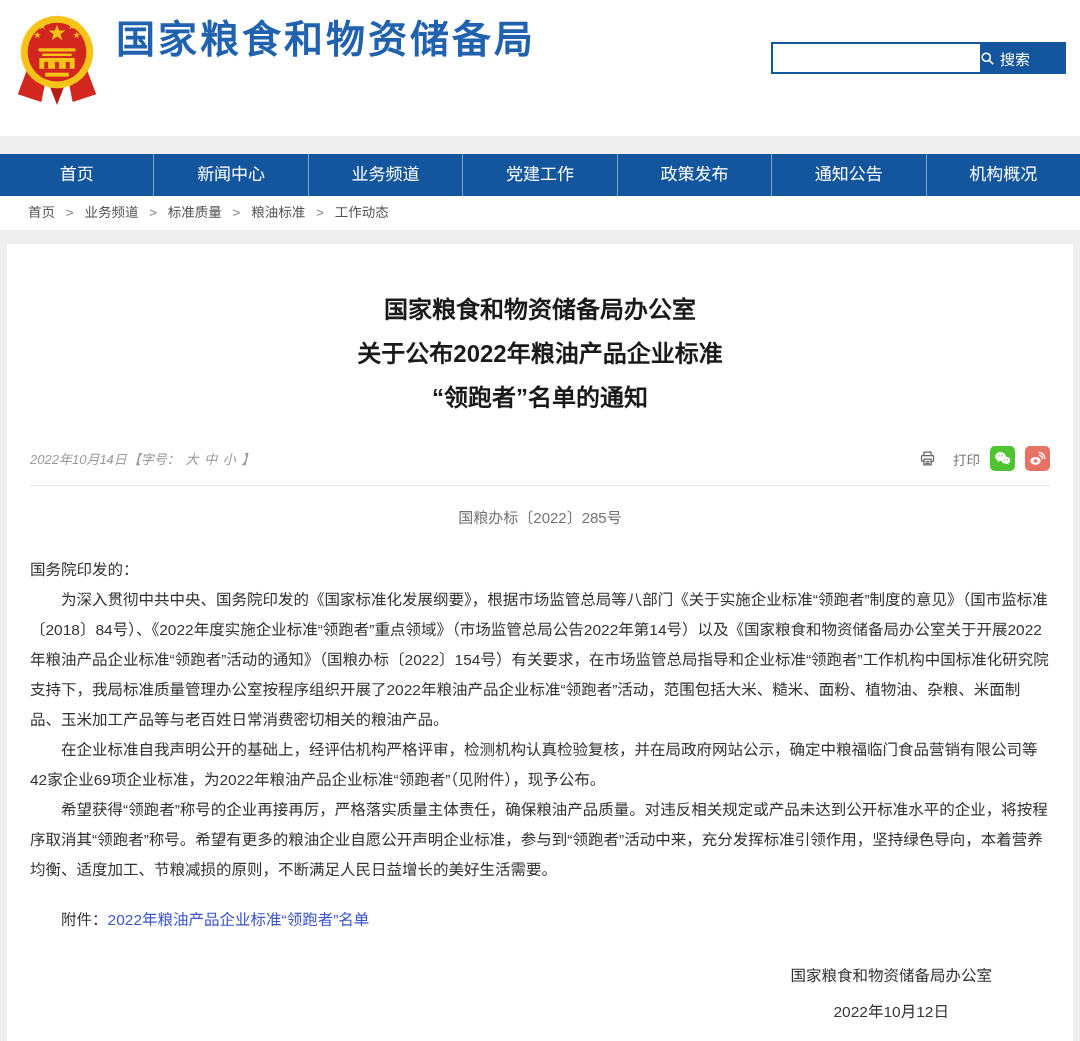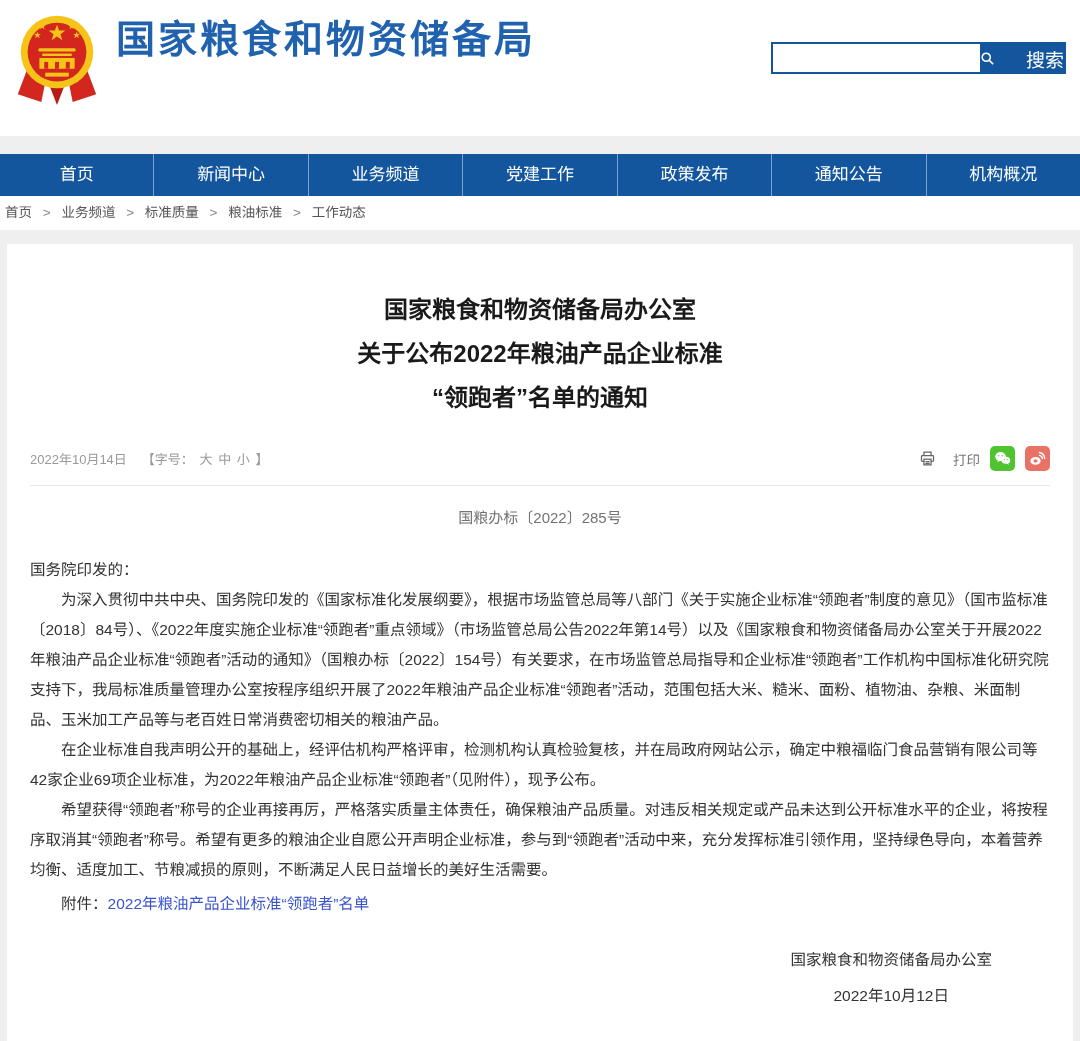--- a/index.html
+++ b/index.html
@@ -29,61 +29,61 @@
     position:absolute; right:14px; top:42px;
     display:flex; width:295px; height:32px;
     border:2px solid #14569d; background:#fff;
   }
   .search-input {
     flex:1; border:none; outline:none; padding:0 8px; font-size:14px;
     min-width:0;
   }
   .search-btn {
     width:84px; background:#14569d; color:#fff; border:none;
-    font-size:19px; display:flex; align-items:center; justify-content:space-between;
+    font-size:15px; display:flex; align-items:center; justify-content:flex-start;
     gap:5px; cursor:pointer;
   }
   .search-btn svg { width:15px; height:15px; }
 
   
   .band { height:18px; background:#f0efef; }
   .band.thin { height:14px; }
 
   
   .main-nav { display:flex; height:42px; background:#14569d; }
   .nav-item {
     flex:1; text-align:center; line-height:42px; color:#ffffff;
     font-size:17px; cursor:pointer;
     border-right:1px solid rgba(255,255,255,0.45);
   }
   .nav-item:last-child { border-right:none; }
 
   
   .breadcrumb {
     height:34px; background:#ffffff; line-height:34px;
-    padding-left:5px; font-size:13.5px; color:#555;
+    padding-left:28px; font-size:13.5px; color:#555;
   }
   .crumb { color:#555; cursor:pointer; margin:0 5px; }
   .crumb:first-child { margin-left:0; }
   .crumb-sep { color:#888; margin:0 2px; }
 
   
   .article {
     background:#ffffff; margin:0 7px; min-height:821px;
     padding:0 23px 20px 23px; position:relative;
   }
   .article-title {
     padding-top:44px; text-align:center;
     font-size:24px; font-weight:bold; color:#1a1a1a; line-height:44px;
   }
   .meta-row {
     margin-top:26px; display:flex; justify-content:space-between;
     align-items:center; padding-bottom:14px; border-bottom:1px solid #e6e6e6;
   }
-  .meta-left { font-size:13px; color:#999; display:flex; gap:14px; align-items:flex-start; }
+  .meta-left { font-size:13px; color:#999; display:flex; align-items:flex-start;font-style:italic; }
   .fontsize-ctl span { margin:0 1px; }
   .fontsize-opt { cursor:pointer; }
   .meta-right { display:flex; align-items:center; gap:10px; }
   .print-btn {
     display:flex; align-items:center; gap:17px; font-size:13.5px; color:#777;
     background:none; border:none; cursor:pointer;
   }
   .print-btn svg { width:17px; height:17px; }
   .share-ic {
     width:25px; height:25px; border-radius:5px; display:flex;
@@ -91,21 +91,21 @@
   }
   .share-ic svg { width:19px; height:19px; }
   .wechat { background:#50c331; }
   .weibo  { background:#e97266; }
 
   .doc-number { margin-top:20px; text-align:center; font-size:15px; color:#737373; }
 
   .body-text { margin-top:28px; font-size:15.5px; color:#333; line-height:30px; }
   .salutation { }
   .para { text-indent:2em; margin-top:0; }
-  .attachment { text-indent:2em; margin-top:4px; }
+  .attachment { text-indent:2em; margin-top:20px; }
   .attachment a { color:#3a55cc; text-decoration:none; cursor:pointer; }
 
   .sign-block {
     width:max-content; margin:26px 58px 0 auto;
     display:flex; flex-direction:column; align-items:center;
     font-size:15.5px; color:#333; line-height:30px;
   }
   .sign-date { margin-top:6px; }
 </style>
 </head>

